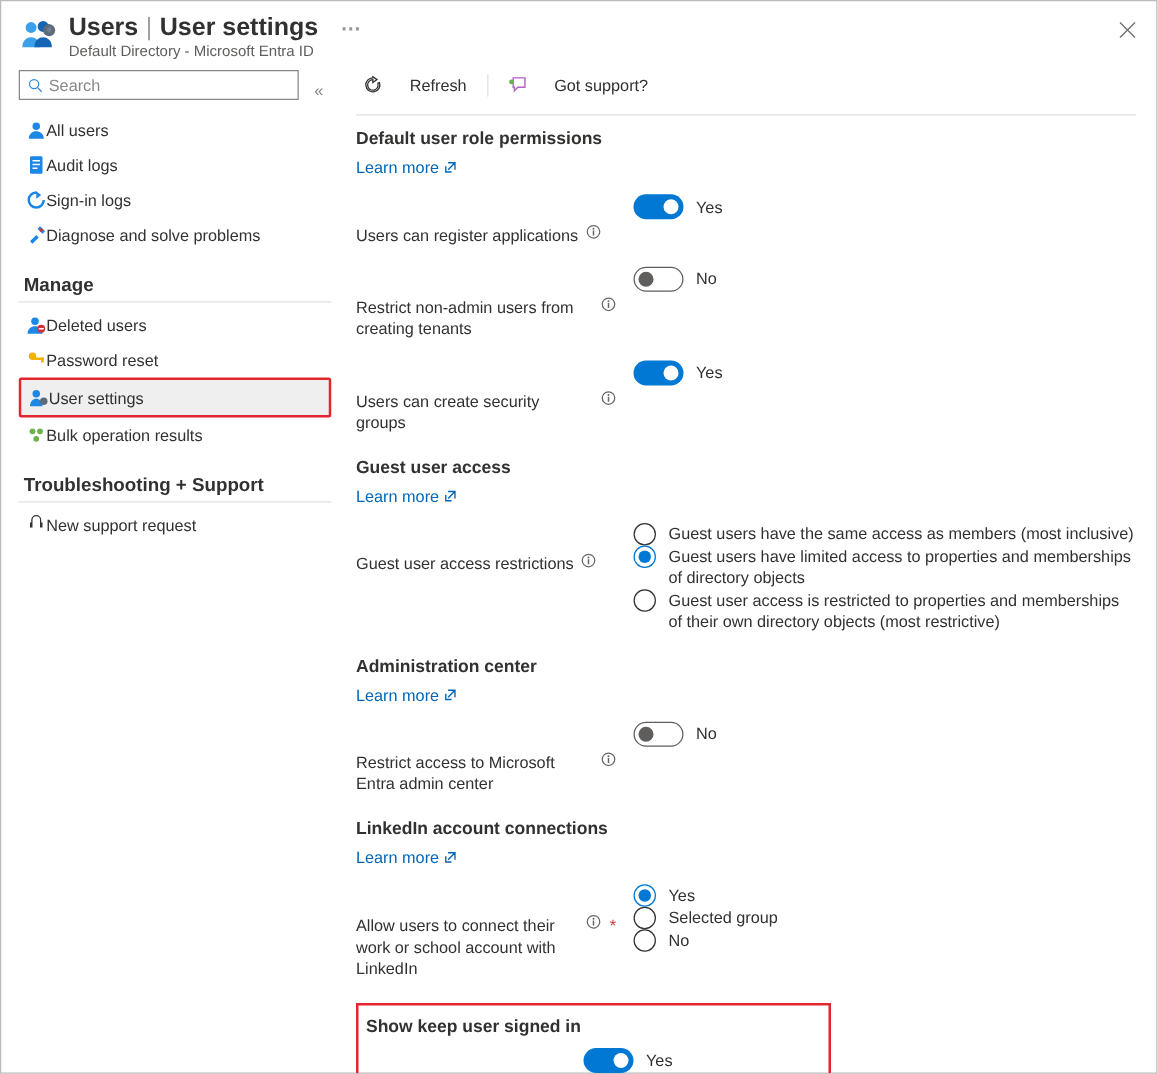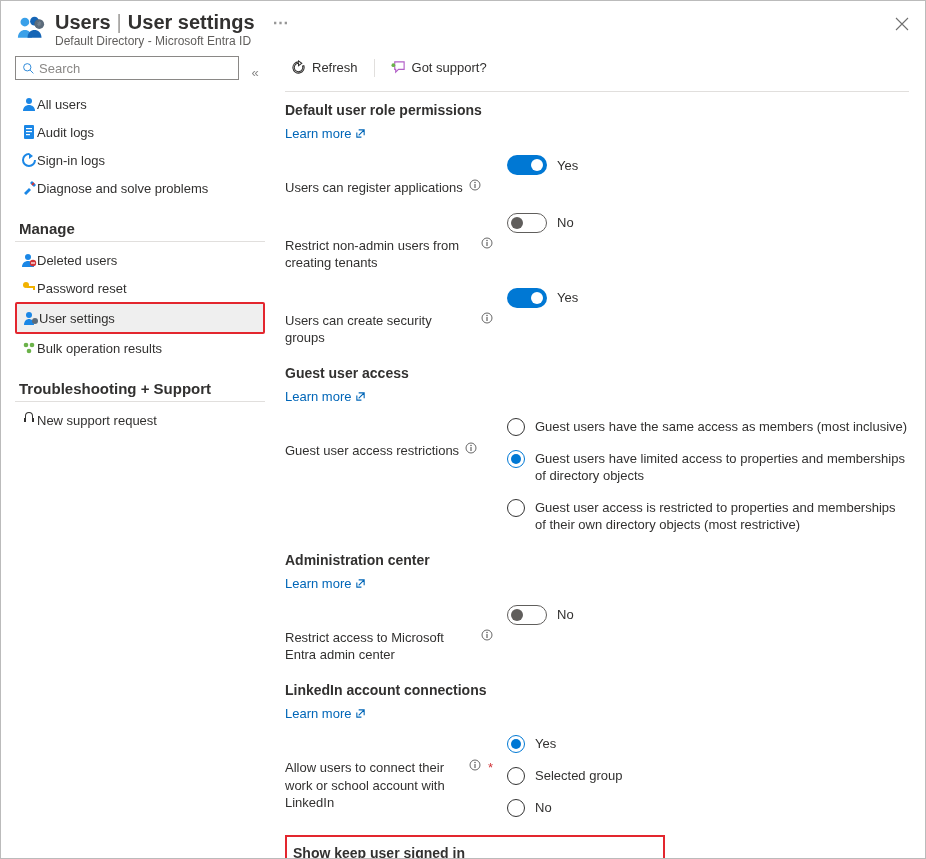--- a/index.html
+++ b/index.html
@@ -40,21 +40,21 @@
   .search-box .mag { width:13px; height:13px; margin-right:4px;}
   .collapse-chevron { width:20px; text-align:center; color:#888; font-size:13px;}
   .nav-item { display:flex; align-items:center; padding:6px 6px; border-radius:0; color:var(--text); cursor:default;}
   .nav-item .ic { width:16px; height:16px; flex:none;}
   .nav-item.active { background:#efefef; }
   .nav-group { font-size:15px; font-weight:600; color:var(--text); margin:18px 4px 2px 4px;}
   .nav-sep { border:none; border-top:1px solid var(--border); margin:4px 0 4px 0;}
   .red-box { border:2px solid var(--highlight-red); border-radius:2px;}
   
   .toolbar { display:flex; align-items:center; gap:10px; padding:4px 0 6px 0; margin-bottom:8px;}
-  .tool { display:flex; align-items:center; gap:6px; padding:2px 6px; color:var(--text); }
+  .tool { display:flex; align-items:center; gap:22px; padding:2px 6px; color:var(--text); }
   .tool .ic { width:15px; height:15px;}
   .vdiv { width:1px; height:18px; background:var(--border);}
   .toolbar-sep { border:none; border-top:1px solid var(--border); margin:0 0 10px 0;}
   
   .sec { margin-bottom:18px; }
   .sec h3 { font-size:14px; font-weight:600; margin:6px 0 8px 0;}
   .learn { color:var(--link); font-size:13px; display:inline-flex; align-items:center; gap:4px; margin-bottom:10px;}
   .learn .ext { width:11px; height:11px;}
   .row { display:flex; align-items:flex-start; gap:14px; margin:4px 0 16px 0;}
   .lbl-col { width:208px; display:flex; align-items:flex-start; gap:6px; line-height:1.35;margin-top:24px;}
@@ -63,21 +63,21 @@
   .ctl-col { flex:1; display:flex; align-items:center; gap:10px;}
   
   .toggle { width:40px; height:20px; border-radius:10px; background:#a6a6a6; position:relative; flex:none;}
   .toggle .knob { width:12px; height:12px; border-radius:50%; background:#fff; position:absolute; top:4px; left:4px;}
   .toggle.on { background:var(--accent);}
   .toggle.on .knob { left:auto; right:4px;}
   .toggle.off { background:#fff; border:1px solid #605e5c;}
   .toggle.off .knob { background:#605e5c; top:3px; left:3px;}
   .toggle-lbl { font-size:13px;}
   
-  .radio-col { display:flex; flex-direction:column; gap:14px;}
+  .radio-col { display:flex; flex-direction:column; gap:0;}
   .radio-opt { display:flex; align-items:flex-start; gap:10px; line-height:1.35;}
   .radio { width:18px; height:18px; border:1px solid #333; border-radius:50%; flex:none; background:#fff; display:flex; align-items:center; justify-content:center;}
   .radio.sel { border:1px solid var(--accent);}
   .radio.sel::after { content:""; width:10px; height:10px; background:var(--accent); border-radius:50%;}
   
   .keep-box { border:2px solid var(--highlight-red); padding:4px 10px 2px 6px; width:380px;}
 </style>
 </head>
 <body>
 

